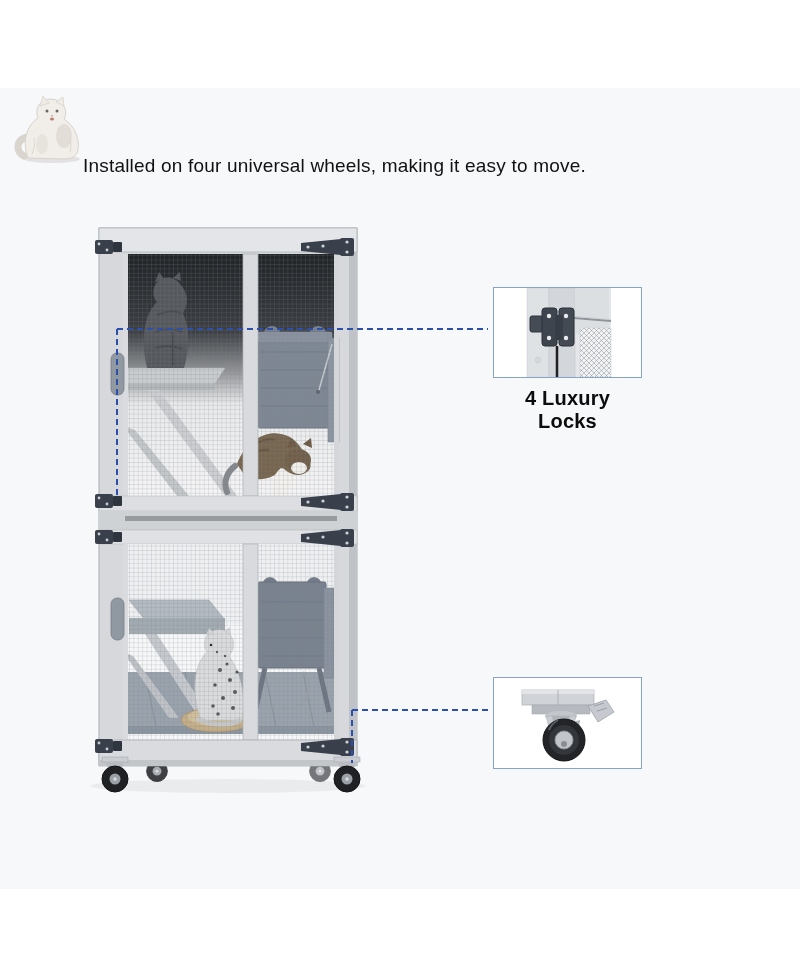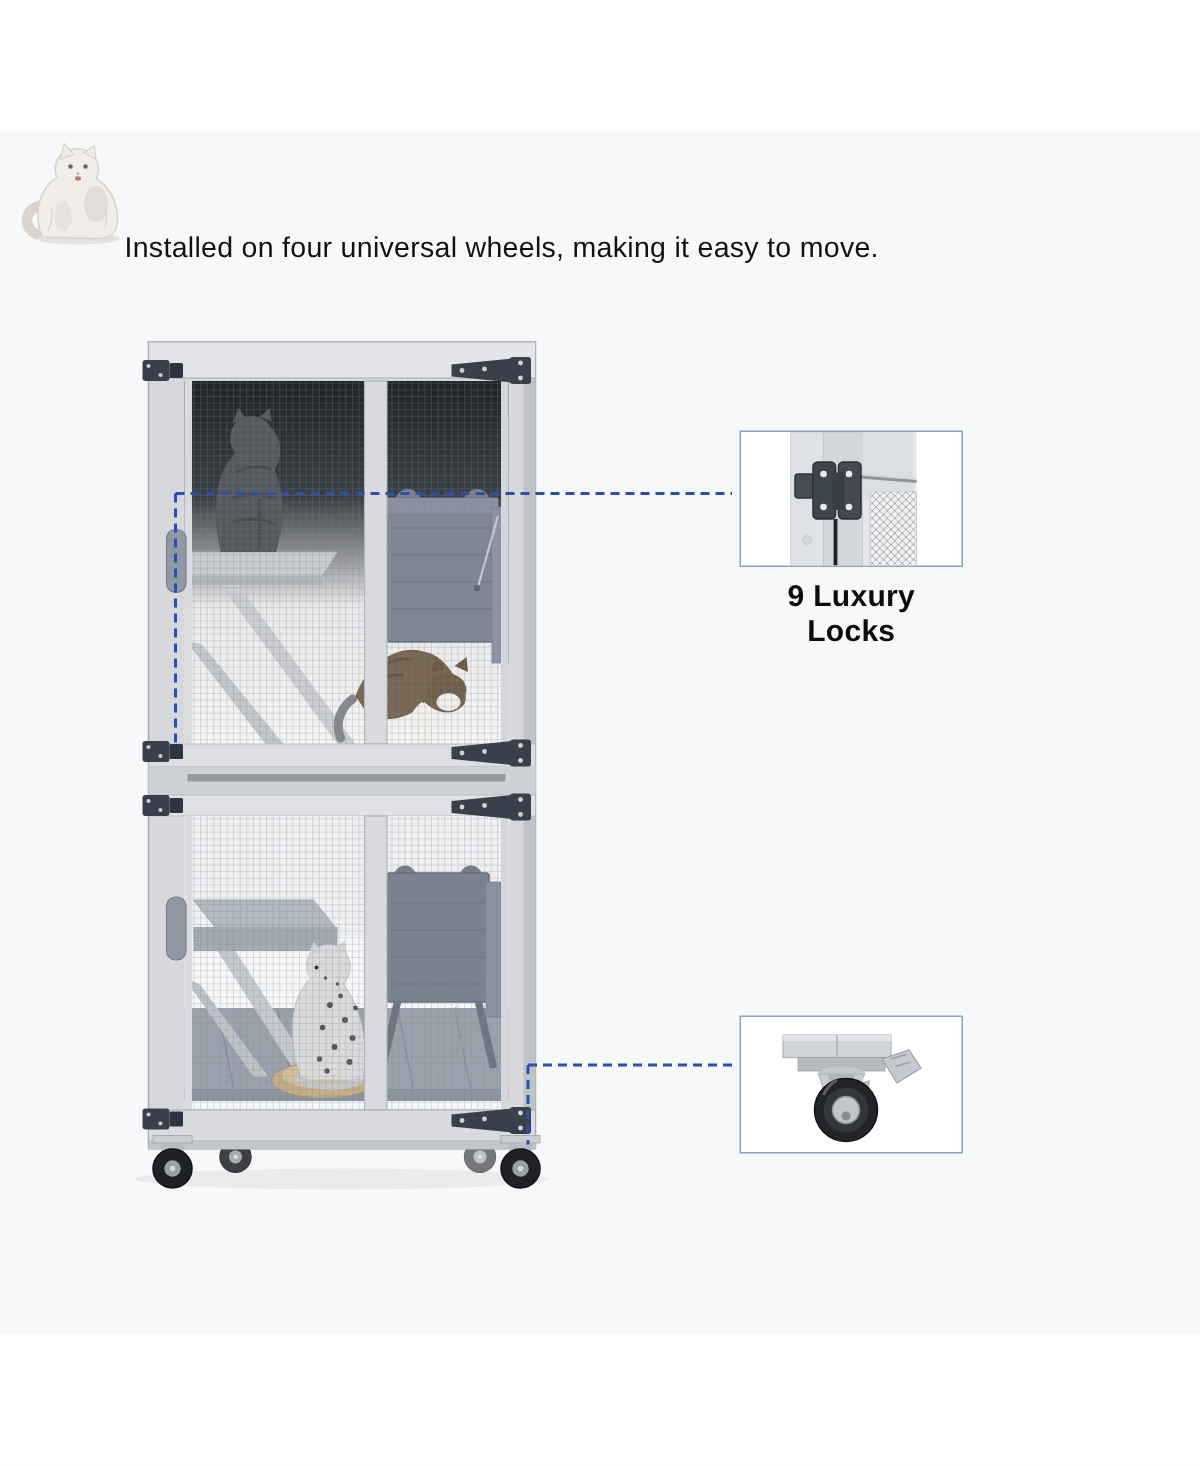--- a/index.html
+++ b/index.html
@@ -272,21 +272,21 @@
       <rect x="48" y="20" width="15" height="38" rx="3" fill="#3f454e" stroke="#2c3138"></rect>
       <rect x="65" y="20" width="15" height="38" rx="3" fill="#434a53" stroke="#2c3138"></rect>
       <rect x="61" y="27" width="8" height="25" fill="#383e46"></rect>
       <circle cx="55" cy="28" r="2.2" fill="#e8eaec"></circle>
       <circle cx="72" cy="28" r="2.2" fill="#e8eaec"></circle>
       <circle cx="55" cy="50" r="2.2" fill="#e8eaec"></circle>
       <circle cx="72" cy="50" r="2.2" fill="#e8eaec"></circle>
       <line x1="63" y1="58" x2="63" y2="89" stroke="#1d1f22" stroke-width="2.5"></line>
     </svg>
   </div>
-  <div class="callout-label locks-label">9 Luxury Locks</div>
+  <div class="callout-label locks-label">4 Luxury Locks</div>
 
   <div class="callout-box wheels-box">
     <svg width="147" height="90" viewBox="0 0 147 90">
       <rect x="28" y="12" width="72" height="15" fill="#d0d3d7" stroke="#aeb2b7" stroke-width="0.75"></rect>
       <rect x="28" y="12" width="72" height="4" fill="#e2e4e7"></rect>
       <line x1="64" y1="12" x2="64" y2="27" stroke="#aeb2b7"></line>
       <rect x="38" y="27" width="58" height="9" fill="#b6bac0" stroke="#9da1a7" stroke-width="0.5"></rect>
       <polygon points="94,28 112,22 120,34 104,44" fill="#c6cad0" stroke="#9b9fa5" stroke-width="0.75"></polygon>
       <path d="M100,28 L110,25 M103,33 L113,30" stroke="#9b9fa5" stroke-width="1"></path>
       <ellipse cx="67" cy="38" rx="16" ry="5" fill="#c3c7cc"></ellipse>

